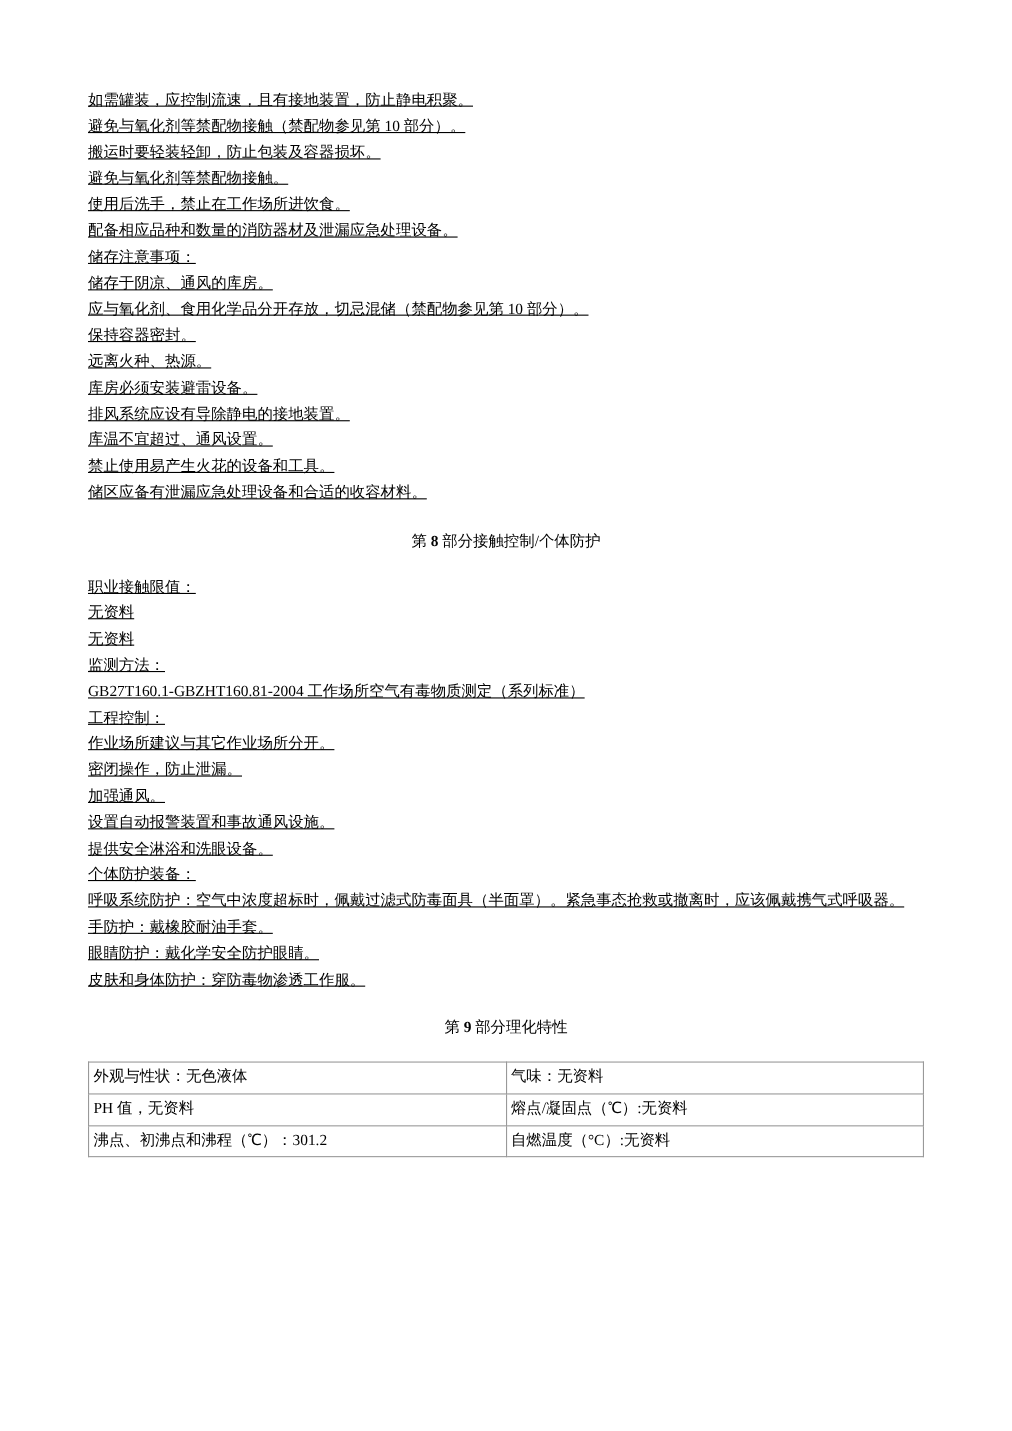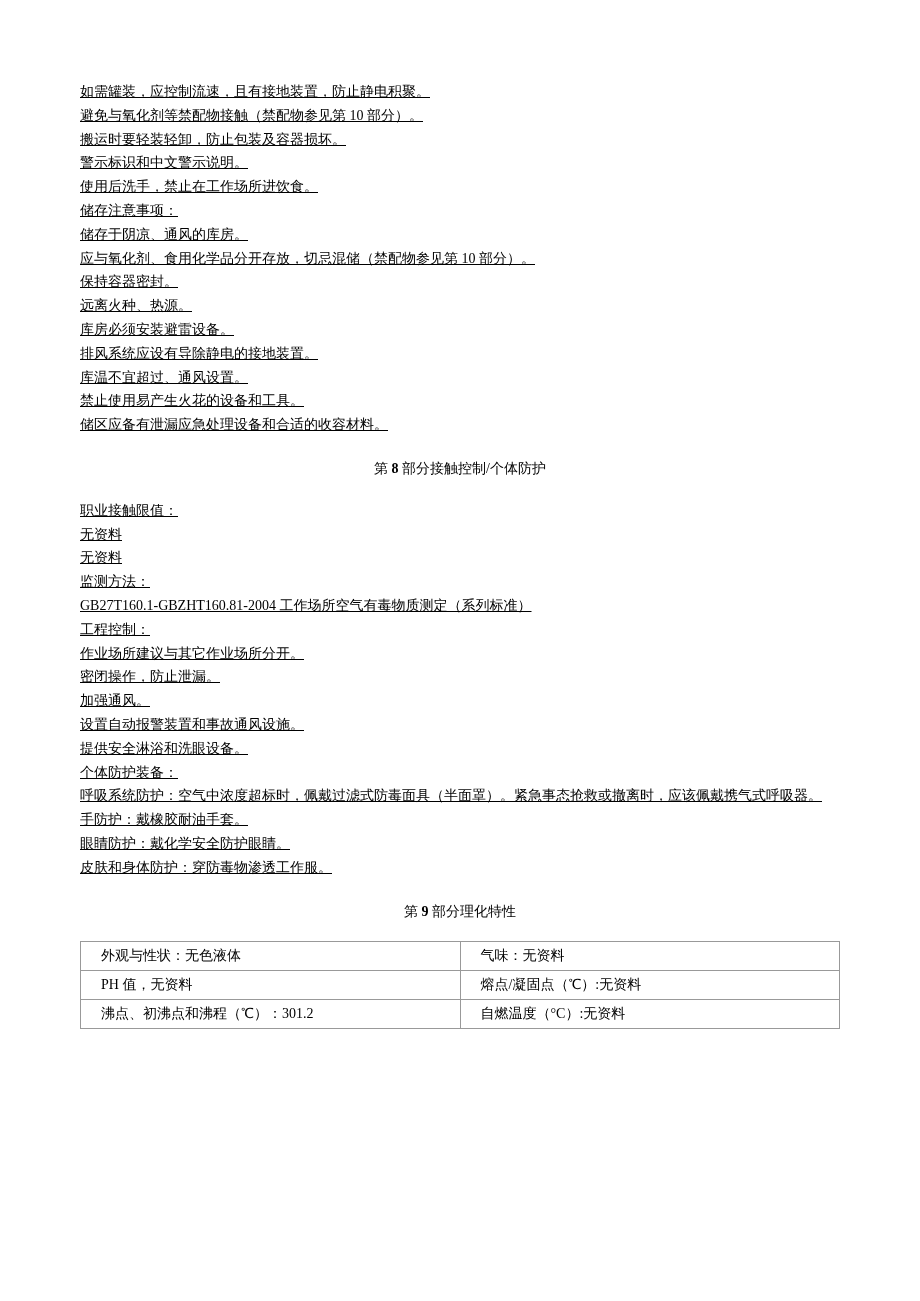--- a/index.html
+++ b/index.html
@@ -27,34 +27,35 @@
       font-family: "Times New Roman", serif;
       font-weight: bold;
     }
     table.props {
       width: 100%;
       border-collapse: collapse;
       margin-top: 4px;
     }
     table.props td {
       border: 1px solid #999;
-      padding: 2px 20px;
+      padding: 2px 4px;
       vertical-align: top;
       width: 50%;
     }
   </style>
 </head>
 <body>
 
 <div>
   <p class="para">如需罐装，应控制流速，且有接地装置，防止静电积聚。</p>
   <p class="para">避免与氧化剂等禁配物接触（禁配物参见第 10 部分）。</p>
   <p class="para">搬运时要轻装轻卸，防止包装及容器损坏。</p>
-  <p class="para">警示标识和中文警示说明。</p>
+  <p class="para">避免与氧化剂等禁配物接触。</p>
   <p class="para">使用后洗手，禁止在工作场所进饮食。</p>
+  <p class="para">配备相应品种和数量的消防器材及泄漏应急处理设备。</p>
   <p class="para">储存注意事项：</p>
   <p class="para">储存于阴凉、通风的库房。</p>
   <p class="para">应与氧化剂、食用化学品分开存放，切忌混储（禁配物参见第 10 部分）。</p>
   <p class="para">保持容器密封。</p>
   <p class="para">远离火种、热源。</p>
   <p class="para">库房必须安装避雷设备。</p>
   <p class="para">排风系统应设有导除静电的接地装置。</p>
   <p class="para">库温不宜超过、通风设置。</p>
   <p class="para">禁止使用易产生火花的设备和工具。</p>
   <p class="para">储区应备有泄漏应急处理设备和合适的收容材料。</p>

